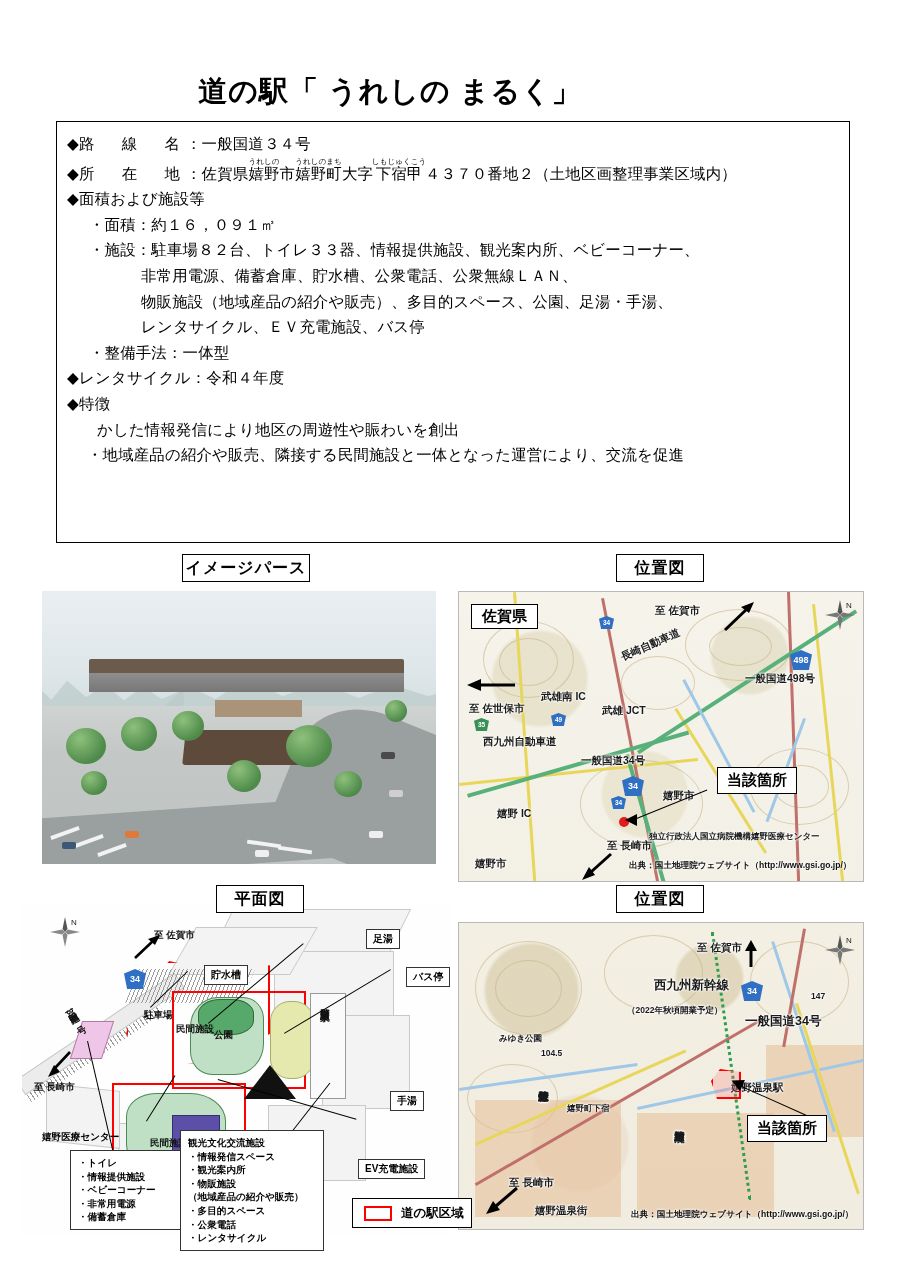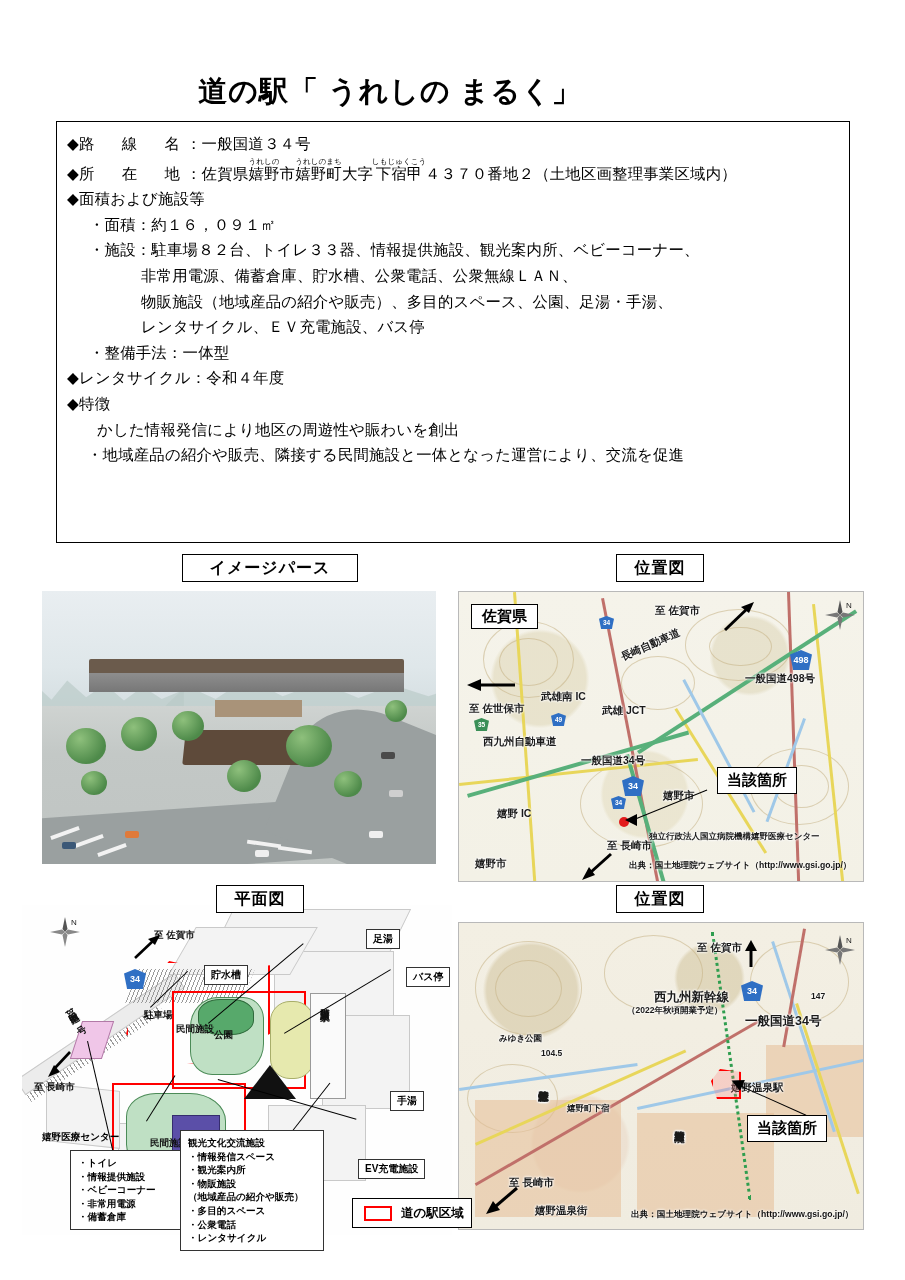--- a/index.html
+++ b/index.html
@@ -66,21 +66,21 @@
     background: #fff;
     font-size: 16px;
     font-weight: 700;
     text-align: center;
     line-height: 26px;
     height: 28px;
     box-sizing: border-box;
     z-index: 30;
     letter-spacing: 1px;
   }
-  #cap-perspective { left: 182px; top: 554px; width: 176px; }
+  #cap-perspective { left: 182px; top: 554px; width: 128px; }
   #cap-loc-top     { left: 616px; top: 554px; width: 88px; }
   #cap-siteplan    { left: 216px; top: 885px; width: 88px; }
   #cap-loc-bottom  { left: 616px; top: 885px; width: 88px; }
 
   
   #perspective {
     position: absolute;
     left: 42px; top: 591px;
     width: 394px; height: 273px;
     overflow: hidden;
@@ -445,21 +445,21 @@
   <div class="river" style="left:78%;top:6%;width:200px;transform:rotate(72deg);"></div>
   <div class="road-r" style="left:86%;top:2%;width:120px;transform:rotate(100deg);"></div>
   <div class="road-r" style="left:75%;top:32%;width:330px;transform:rotate(150deg);"></div>
   <div class="road-y" style="left:4%;top:72%;width:230px;transform:rotate(-24deg);"></div>
   <div class="road-y" style="left:84%;top:26%;width:200px;transform:rotate(72deg);"></div>
   <div class="rail-dash" style="left:63%;top:3%;width:270px;transform:rotate(82deg);"></div>
 
   <div class="shield" style="left:282px;top:58px;">34</div>
 
   <div class="map-label" style="left:238px;top:18px;">至 佐賀市</div>
-  <div class="map-label big" style="left:180px;top:66px;padding-left:15px;">西九州新幹線</div>
+  <div class="map-label big" style="left:180px;top:54px;padding-left:15px;">西九州新幹線</div>
   <div class="map-label sm" style="left:168px;top:82px;">（2022年秋頃開業予定）</div>
   <div class="map-label big" style="left:286px;top:90px;">一般国道34号</div>
   <div class="map-label" style="left:272px;top:158px;">嬉野温泉駅</div>
   <div class="map-label vert" style="left:78px;top:160px;">佐世保嬉野線</div>
   <div class="map-label vert" style="left:214px;top:200px;">鹿島嬉野線</div>
   <div class="map-label" style="left:76px;top:281px;">嬉野温泉街</div>
   <div class="map-label" style="left:50px;top:253px;">至 長崎市</div>
   <div class="map-label sm" style="left:40px;top:110px;">みゆき公園</div>
   <div class="map-label sm" style="left:108px;top:180px;">嬉野町下宿</div>
   <div class="map-label sm" style="left:352px;top:68px;">147</div>

